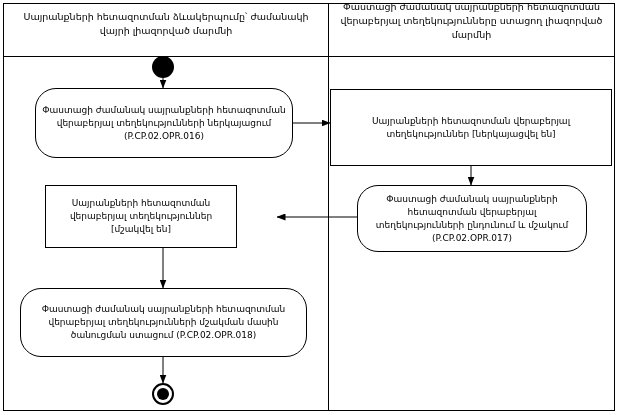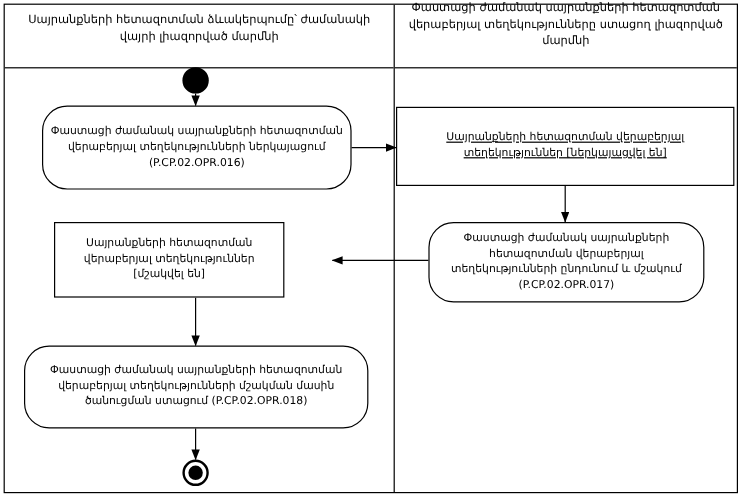--- a/index.html
+++ b/index.html
@@ -148,21 +148,21 @@
     <line x1="163" y1="248" x2="163" y2="288" stroke="#000000" stroke-width="1" marker-end="url(#arrowhead)"></line>
     <line x1="163" y1="357" x2="163" y2="383" stroke="#000000" stroke-width="1" marker-end="url(#arrowhead)"></line>
   </svg>
 
   <div class="start-node" style="left:152px; top:56px;"></div>
 
   <div class="node rounded" style="left:35px; top:88px; width:258px; height:70px;">
     <span class="txt">Փաստացի ժամանակ սայրանքների հետազոտման վերաբերյալ տեղեկությունների ներկայացում (P.CP.02.OPR.016)</span>
   </div>
 
-  <div class="node" style="left:330px; top:89px; width:282px; height:66px;text-decoration:underline;">
+  <div class="node" style="left:330px; top:89px; width:282px; height:77px;">
     <span class="txt">Սայրանքների հետազոտման վերաբերյալ տեղեկություններ [ներկայացվել են]</span>
   </div>
 
   <div class="node rounded" style="left:357px; top:185px; width:230px; height:67px;">
     <span class="txt">Փաստացի ժամանակ սայրանքների հետազոտման վերաբերյալ տեղեկությունների ընդունում և մշակում (P.CP.02.OPR.017)</span>
   </div>
 
   <div class="node" style="left:45px; top:185px; width:192px; height:63px;">
     <span class="txt">Սայրանքների հետազոտման վերաբերյալ տեղեկություններ [մշակվել են]</span>
   </div>

